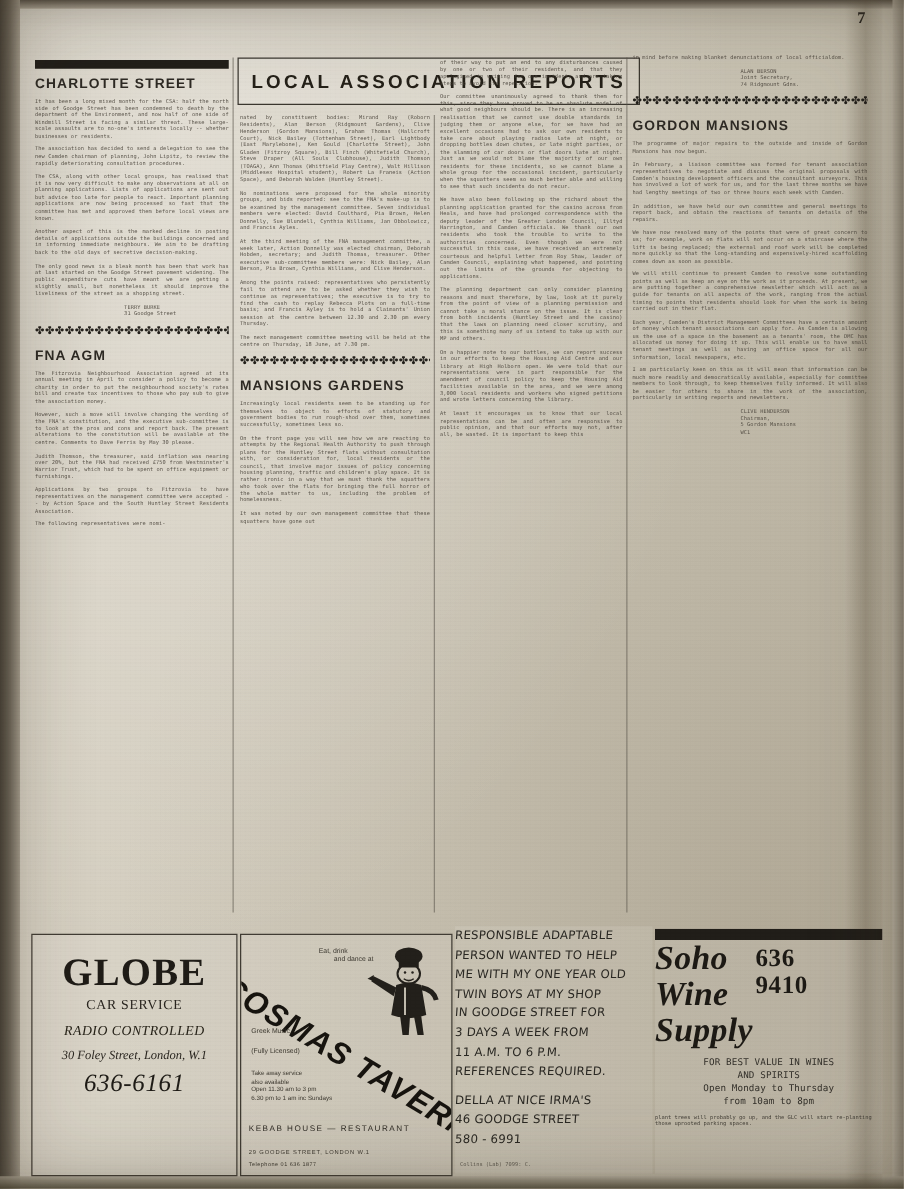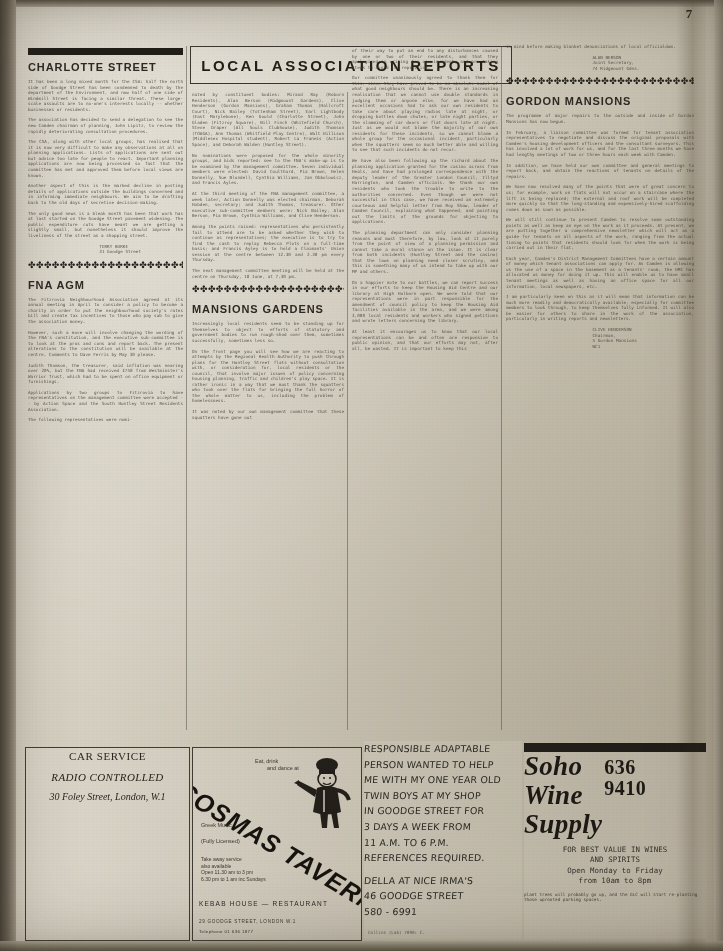--- a/index.html
+++ b/index.html
@@ -272,23 +272,25 @@
         <div>Chairman,</div>
         <div>5 Gordon Mansions</div>
         <div>WC1</div>
       </div>
     </div>
   </div>
 
   <div id="ads">
 
     <div class="ad" id="ad-globe">
+      <div class="globe-name">GLOBE</div>
       <div class="globe-sub">CAR SERVICE</div>
       <div class="globe-radio">RADIO CONTROLLED</div>
       <div class="globe-addr">30 Foley Street, London, W.1</div>
+      <div class="globe-tel globe-tel2">636-6161</div>
     </div>
 
     <div class="ad" id="ad-cosmas">
       <div class="eatline">
         <span>Eat, drink</span>
         <i>and dance at</i>
       </div>
       <svg class="chef" viewBox="0 0 62 76">
         <ellipse cx="34" cy="11" rx="11" ry="7" fill="#23201b"></ellipse>
         <rect x="26" y="15" width="16" height="5" fill="#23201b"></rect>
@@ -344,21 +346,21 @@
           <div class="soho-name">Supply</div>
         </div>
         <div>
           <div class="soho-tel">636</div>
           <div class="soho-tel" style="padding-top:0">9410</div>
         </div>
       </div>
       <div class="soho-fine">
         <div>FOR BEST VALUE IN WINES</div>
         <div>AND SPIRITS</div>
-        <div>Open Monday to Friday</div>
+        <div>Open Monday to Thursday</div>
         <div>from 10am to 8pm</div>
       </div>
       <div class="soho-foot">plant trees will probably go up, and the GLC will start re-planting those uprooted parking spaces.</div>
     </div>
 
     <div class="stray">Collins (Lab) 7099: C.</div>
   </div>
 
   <div class="grain"></div>
   <div class="vignette"></div>

